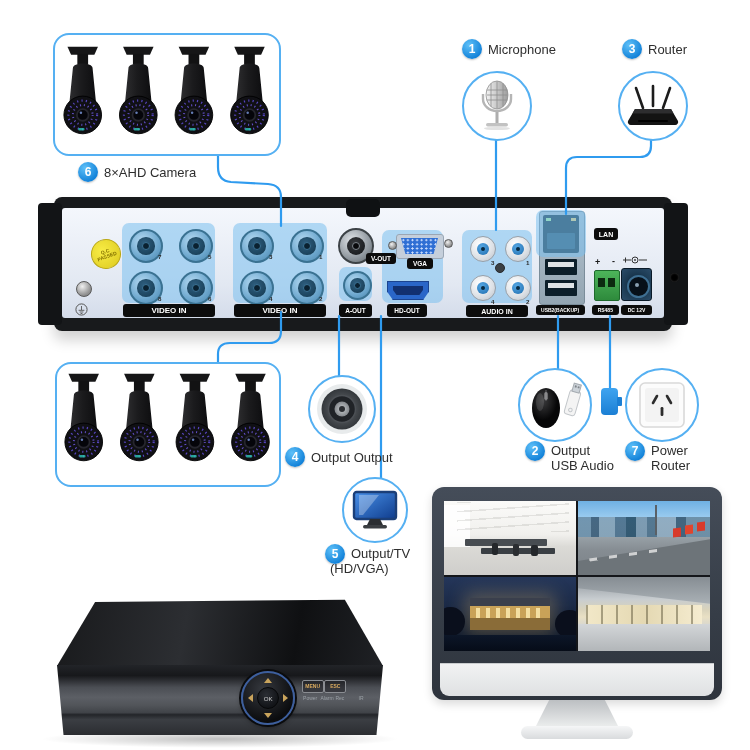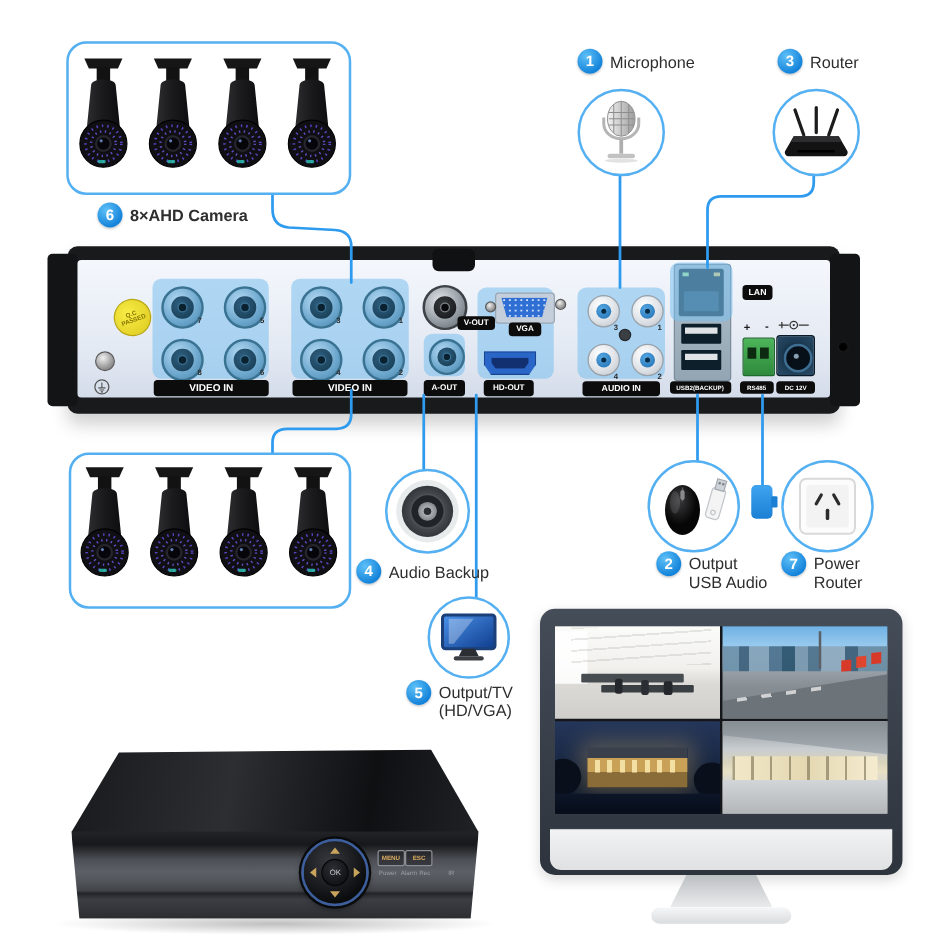--- a/index.html
+++ b/index.html
@@ -119,21 +119,21 @@
         <circle cx="26" cy="78" r="6.5" fill="#05050a" stroke="#26262e" stroke-width="2"></circle>
         <circle cx="24" cy="75.5" r="1.4" fill="#8fb0ff" opacity=".7"></circle>
         <rect x="21" y="92.5" width="7" height="3" rx="1.2" fill="#2ec8b8" opacity=".8"></rect>
       </g>
       <use href="#cam" x="62"></use>
         <use href="#cam" x="124"></use>
         <use href="#cam" x="186"></use>
     </svg>
   </div>
   <div class="abs num" style="left:78px;top:162px;">6</div>
-  <div class="abs cap" style="left:104px;top:165px;font-weight:bold;">8×AHD Camera</div>
+  <div class="abs cap" style="left:104px;top:165px;">8×AHD Camera</div>
 
   <div class="abs num" style="left:462px;top:39px;">1</div>
   <div class="abs cap" style="left:488px;top:42px;">Microphone</div>
   <div class="abs dev-circle" style="left:462px;top:71px;width:66px;height:66px;">
     <svg width="40" height="52" viewBox="0 0 40 52">
       <defs>
           <linearGradient id="mg" x1="0" y1="0" x2="1" y2="0">
         <stop offset="0" stop-color="#f4f4f4"></stop>
             <stop offset=".5" stop-color="#c8c8c8"></stop>
             <stop offset="1" stop-color="#9c9c9c"></stop>
@@ -342,39 +342,39 @@
           </radialGradient>
       </defs>
       <circle cx="27" cy="27" r="25" fill="#e8ebec"></circle>
       <circle cx="27" cy="27" r="20.5" fill="url(#spk1)"></circle>
       <circle cx="27" cy="27" r="13.5" fill="#202327" stroke="#4c5055" stroke-width="1.5"></circle>
       <circle cx="27" cy="27" r="7.5" fill="url(#spk2)"></circle>
       <circle cx="27" cy="27" r="3" fill="#2b2e32"></circle>
     </svg>
   </div>
   <div class="abs num" style="left:285px;top:447px;">4</div>
-  <div class="abs cap" style="left:311px;top:450px;">Audio Backup</div>
+  <div class="abs cap" style="left:311px;top:450px;">Output Output</div>
 
   <div class="abs dev-circle" style="left:342px;top:477px;width:62px;height:62px;">
     <svg width="46" height="40" viewBox="0 0 46 40">
       <defs>
           <linearGradient id="scrg" x1="0" y1="0" x2="1" y2="1">
         <stop offset="0" stop-color="#4a92ea"></stop>
             <stop offset="1" stop-color="#0f3c8c"></stop>
       </linearGradient>
         </defs>
       <rect x="2" y="2" width="42" height="27" rx="2.5" fill="url(#scrg)" stroke="#1b3f78" stroke-width="2.4"></rect>
       <path d="M7,5 L27,5 L11,25 L7,25 Z" fill="#fff" opacity=".3"></path>
       <path d="M18,29 h10 l3,6 h-16 z" fill="#2b2e32"></path>
       <rect x="11" y="35" width="24" height="3.4" rx="1.7" fill="#3b3e42"></rect>
     </svg>
   </div>
   <div class="abs num" style="left:325px;top:544px;">5</div>
   <div class="abs cap" style="left:351px;top:546px;">Output/TV</div>
-  <div class="abs cap" style="left:351px;top:561px;">(HD/VGA)</div>
+  <div class="abs cap" style="left:330px;top:561px;">(HD/VGA)</div>
 
   <div class="abs dev-circle" style="left:518px;top:368px;width:70px;height:70px;">
     <svg width="60" height="54" viewBox="0 0 60 54">
       <defs>
           <radialGradient id="moug" cx=".4" cy=".3">
             <stop offset="0" stop-color="#3c3c3e"></stop>
             <stop offset="1" stop-color="#060607"></stop>
           </radialGradient>
         </defs>
       <ellipse cx="21" cy="30" rx="14" ry="20" fill="url(#moug)"></ellipse>

